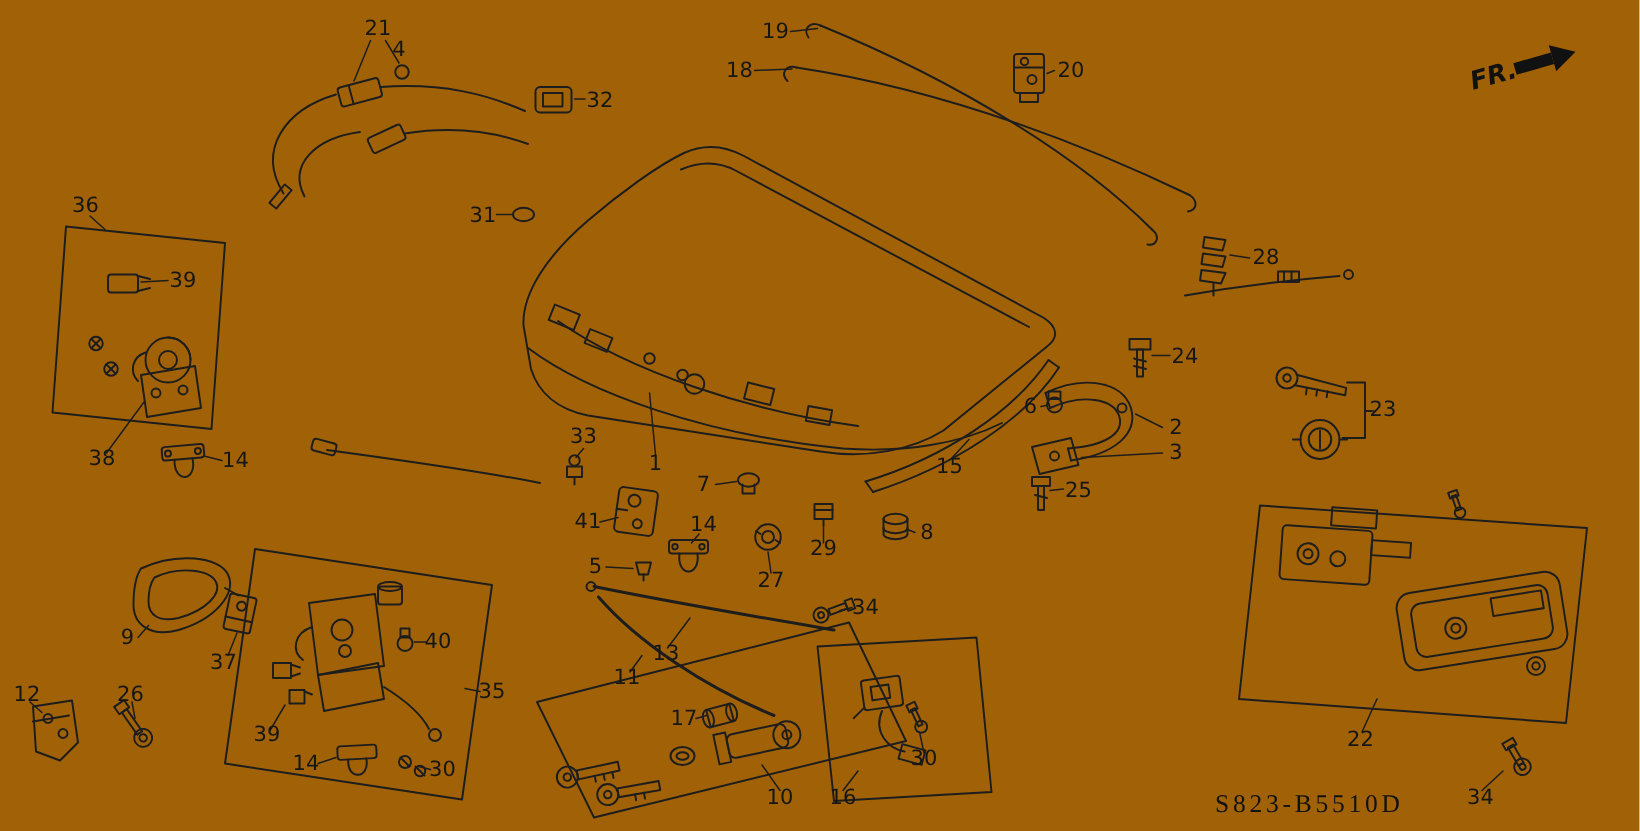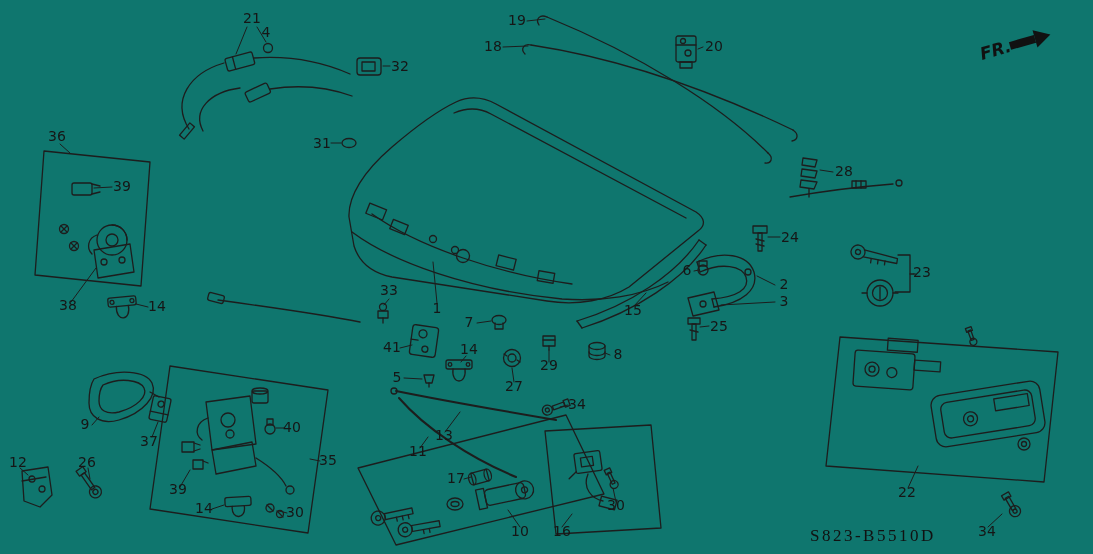--- a/index.html
+++ b/index.html
@@ -1,16 +1,16 @@
 <!DOCTYPE html>
 <html><head>
 <meta charset="utf-8">
 <style>
   html,body{margin:0;padding:0;background:#ffffff;}
-  #stage{position:relative;width:1093px;height:554px;background:#0f766e;overflow:hidden;
+  #stage{position:relative;width:1093px;height:554px;background:#a16207;overflow:hidden;
          font-family:"DejaVu Sans",sans-serif;}
   svg{position:absolute;left:0;top:0;}
   .plabel{font-family:"DejaVu Sans",sans-serif;font-size:14px;fill:#161616;text-anchor:middle;}
   .fr{font-family:"DejaVu Sans",sans-serif;font-style:italic;font-weight:700;font-size:17px;fill:#111;}
   .code{font-family:"Liberation Serif",serif;font-size:17px;letter-spacing:2.5px;fill:#111;}
 </style>
 </head>
 <body>
 
 <div id="stage">

